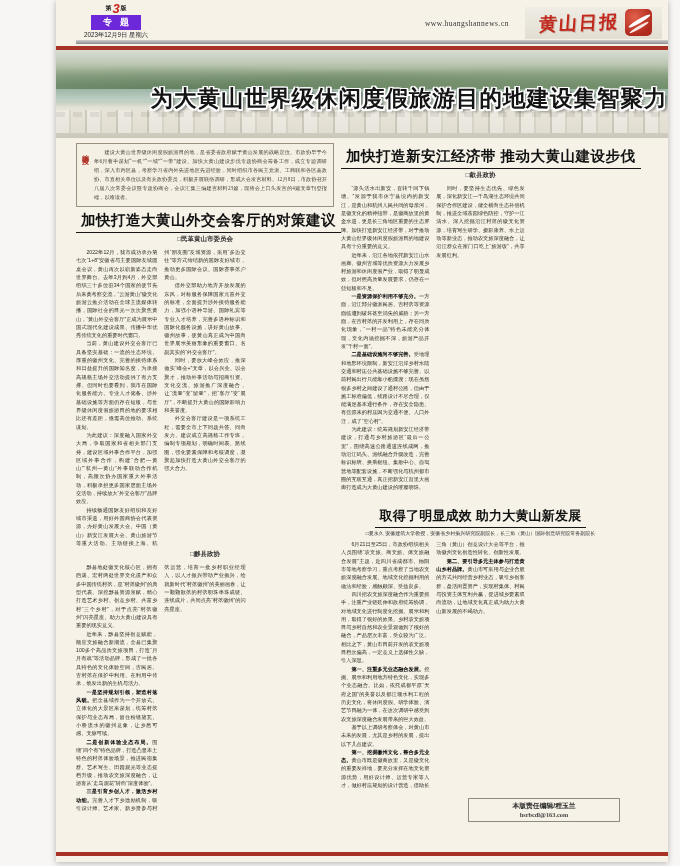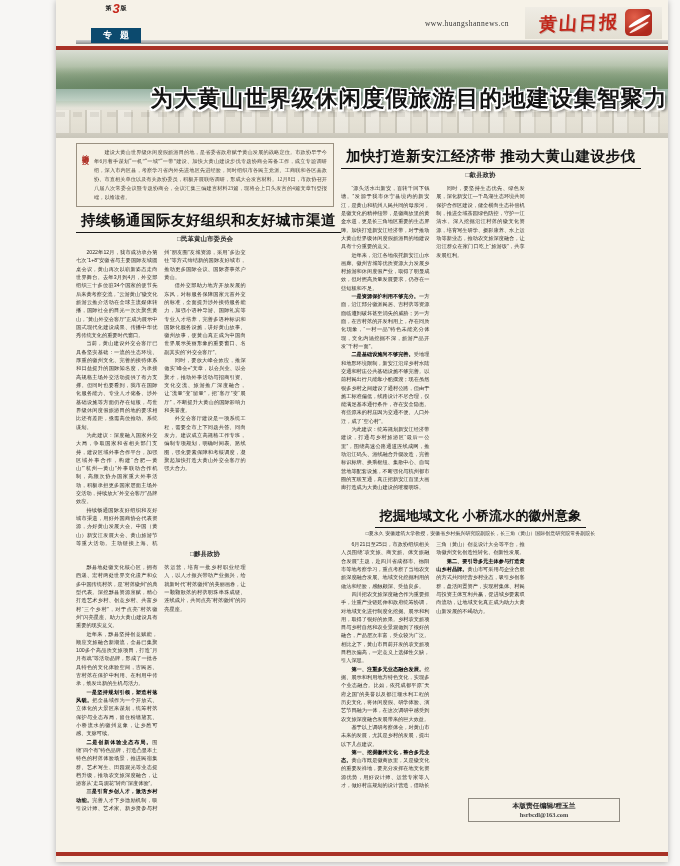--- a/index.html
+++ b/index.html
@@ -3,21 +3,21 @@
 <meta charset="utf-8">
 <style>
   html,body{margin:0;padding:0;}
   body{width:680px;height:866px;background:#f7f6f4;font-family:"Liberation Sans",sans-serif;overflow:hidden;}
   .sheet{position:absolute;left:56px;top:0;width:612px;height:862px;background:#f6f2e8;box-shadow:0 1px 6px rgba(0,0,0,.28);}
   
   .hdr{display:flex;justify-content:space-between;align-items:flex-start;padding:3px 6px 0 20px;height:37px;}
   .hdr-left{display:flex;flex-direction:column;align-items:center;width:80px;}
   .edition{font-size:6px;color:#111;font-weight:bold;display:flex;align-items:center;gap:1px;}
   .edition .num{color:#c6281c;font-size:13px;font-weight:900;font-style:italic;line-height:11px;}
-  .section-box{background:#0c4a6e;color:#fff;font-size:9px;font-weight:bold;letter-spacing:8px;padding:1px 4px 1px 12px;margin:14px 0;}
+  .section-box{background:#6d28d9;color:#fff;font-size:9px;font-weight:bold;letter-spacing:8px;padding:1px 4px 1px 12px;margin:1px 0;}
   .date-line{font-size:6.3px;color:#222;white-space:nowrap;}
   .hdr-right{display:flex;align-items:center;gap:16px;padding-top:4px;}
   .website{font-family:"Liberation Serif",serif;font-size:7.5px;color:#333;letter-spacing:.5px;}
   .masthead-wrap{display:flex;align-items:center;gap:6px;background:linear-gradient(#efece4,#e2ded2);padding:2px 10px 3px 14px;}
   .masthead{color:#c1271b;font-weight:900;font-size:18px;font-family:"Liberation Serif",serif;letter-spacing:2px;transform:skewX(-6deg) rotate(-2deg);text-shadow:1px 1px 0 rgba(120,20,10,.25);}
   .emblem{width:27px;height:27px;border-radius:5px;background:radial-gradient(circle at 35% 30%,#e2604a,#b02a1e 70%);position:relative;overflow:hidden;flex:none;}
   .emblem::before{content:"";position:absolute;left:2px;top:10px;width:25px;height:4px;background:#fff;border-radius:50%;transform:rotate(-30deg);}
   .emblem::after{content:"";position:absolute;left:3px;top:17px;width:22px;height:3px;background:#fbe9e4;border-radius:50%;transform:rotate(-30deg);}
   .divider{height:4px;background:linear-gradient(#cfcfcf,#8d8d8d);margin-left:20px;}
   .red-rule{height:4px;background:#a93226;margin-top:2px;}
@@ -96,21 +96,21 @@
 
   <div class="content">
 
     <div class="col-left">
       <div class="editor-box">
         <div class="editor-label">编者按</div>
         <div class="editor-text">建设大黄山世界级休闲度假旅游目的地，是省委省政府赋予黄山发展的战略定位。市政协早于今年6月着手谋划“一机”“一城”“一带”建设、加快大黄山建设步伐专题协商会筹备工作，成立专题调研组，深入市内区县，考察学习省内外先进地区先进经验，同时组织市各民主党派、工商联和各区县政协、市直相关单位以及有关政协委员，积极开展联络调研，形成大会发言材料。12月8日，市政协召开八届八次常委会议暨专题协商会，会议汇集三编建言材料23篇，现将会上口头发言的4篇文章刊登报端，以飨读者。</div>
       </div>
 
       <div>
-        <div class="art-title t-lg"><span>持续畅通国际友好组织和友好城市渠道</span></div>
+        <div class="art-title t-lg"><span>加快打造大黄山外交会客厅的对策建议</span></div>
         <div class="byline">□民革黄山市委员会</div>
         <div class="article-body h-a1">
             <p>2022年12月，我市成功承办第七次“1+8”安徽省与主要国际友城圆桌会议，黄山再次以崭新姿态走向世界舞台。去年3月到4月，外交部组织三十多位驻34个国家的使节先后来黄考察交流，“云游黄山”徽文化旅游云推介活动在全球主流媒体转播，国际社会的目光一次次聚焦黄山，“黄山外交会客厅”正成为展示中国式现代化建设成果、传播中华优秀传统文化的重要时代窗口。</p>
             <p>当前，黄山建设外交会客厅已具备坚实基础：一流的生态环境、厚重的徽州文化、完善的接待体系和日益提升的国际知名度，为承接高规格主场外交活动提供了有力支撑。但同时也要看到，我市在国际化服务能力、专业人才储备、涉外基础设施等方面仍存在短板，与世界级休闲度假旅游目的地的要求相比还有差距，亟需高位推动、系统谋划。</p>
             <p>为此建议：深度融入国家外交大局，争取国家和省相关部门支持，建设区域外事合作平台，加强区域外事合作，构建“合肥—黄山”“杭州—黄山”外事联动合作机制，高频次协办国家重大外事活动，积极承担更多国家层面主场外交活动，持续放大“外交会客厅”品牌效应。</p>
             <p>持续畅通国际友好组织和友好城市渠道，用好外国商协会代表资源，办好黄山发展大会、中国（黄山）新安江发展大会、黄山旅游节等重大活动。主动链接上海、杭州“朋友圈”友城资源，采用“多边交往”等方式缔结新的国际友好城市，推动更多国际会议、国际赛事落户黄山。</p>
             <p>借外交部助力地方开放发展的东风，对标服务保障国家元首外交的标准，全面提升涉外接待服务能力，加强小语种导游、国际礼宾等专业人才培养，完善多语种标识和国际化服务设施，讲好黄山故事、徽州故事，使黄山真正成为中国向世界展示美丽形象的重要窗口、名副其实的“外交会客厅”。</p>
             <p>同时，要放大峰会效应，推深做实“峰会+”文章，以会兴业、以会聚才，推动外事活动与招商引资、文化交流、旅游推广深度融合，让“流量”变“留量”，把“客厅”变“展厅”，不断提升大黄山的国际影响力和美誉度。</p>
             <p>外交会客厅建设是一项系统工程，需要全市上下同题共答、同向发力。建议成立高规格工作专班，编制专项规划，明确时间表、路线图，强化要素保障和考核调度，凝聚起加快打造大黄山外交会客厅的强大合力。</p>
           </div>
@@ -136,21 +136,21 @@
             <p>“源头活水出新安，百转千回下钱塘。”发源于我市休宁县境内的新安江，是黄山和杭州人民共同的母亲河，是徽文化的精神纽带，是徽商故里的黄金水道，更是长三角地区重要的生态屏障。加快打造新安江经济带，对于推动大黄山世界级休闲度假旅游目的地建设具有十分重要的意义。</p>
             <p>近年来，沿江各地依托新安江山水画廊、徽州古城等优质资源大力发展乡村旅游和休闲度假产业，取得了明显成效，但对照高质量发展要求，仍存在一些短板和不足。</p>
             <p><b>一是资源保护利用不够充分。</b>一方面，沿江部分徽派民居、古村落等资源面临遭到破坏甚至消失的威胁；另一方面，在古村落的开发利用上，存在同质化现象，“一村一品”特色未能充分体现，文化内涵挖掘不深，旅游产品开发“千村一面”。</p>
             <p><b>二是基础设施尚不够完善。</b>受地理和地形环境限制，新安江沿岸乡村水陆交通和村庄公共基础设施不够完善。以前村民出行只能靠小船摆渡；现在虽然很多乡村之间建设了通村公路，但由于施工标准偏低，线路设计不尽合理，仅能满足基本通行条件，存在安全隐患。有些原来的村庄因为交通不便、人口外迁，成了“空心村”。</p>
             <p>为此建议：统筹规划新安江经济带建设，打通与乡村旅游区“最后一公里”，围绕高速公路通道连线成网，推动沿江码头、游线融合升级改造，完善标识标牌、换乘枢纽、集散中心、自驾营地等配套设施，不断强化与杭州都市圈的互联互通，真正把新安江百里大画廊打造成为大黄山建设的璀璨明珠。</p>
             <p>同时，要坚持生态优先、绿色发展，深化新安江—千岛湖生态环境共同保护合作区建设，健全横向生态补偿机制，推进全域茶园绿色防控，守护一江清水。深入挖掘沿江村落的徽文化资源，培育写生研学、摄影康养、水上运动等新业态，推动农文旅深度融合，让沿江群众在家门口吃上“旅游饭”，共享发展红利。</p>
           </div>
       </div>
 
       <div>
-        <div class="art-title t-md"><span>挖掘地域文化  小桥流水的徽州意象</span></div>
+        <div class="art-title t-md"><span>取得了明显成效  助力大黄山新发展</span></div>
         <div class="byline small">□夏永久  安徽建筑大学教授，安徽省乡村振兴研究院副院长，长三角（黄山）国际创意研究院常务副院长</div>
         <div class="article-body h-a4">
             <p>6月21日至25日，市政协组织相关人员围绕“农文旅、商文旅、体文旅融合发展”主题，赴四川省成都市、德阳市等地考察学习，重点考察了当地农文旅深度融合发展、地域文化挖掘利用的做法和经验，感触颇深、受益良多。</p>
             <p>四川把农文旅深度融合作为重要抓手，注重产业链延伸和政府统筹协调，对地域文化进行制度化挖掘、展示和利用，取得了很好的效果。乡村农文旅项目与乡村自然和农业景观做到了很好的融合，产品层次丰富，受众较为广泛。相比之下，黄山市目前开发的农文旅项目档次偏高，一定意义上选择性欠缺，引人深思。</p>
             <p><b>第一、注重多元业态融合发展。</b>挖掘、展示和利用地方特色文化，实现多个业态融合。比如，依托成都平原“天府之国”的美誉以及都江堰水利工程的历史文化，将休闲度假、研学体验、演艺节目融为一体，在这次调研中感受到农文旅深度融合发展带来的巨大效益。</p>
             <p>基于以上调研考察体会，对黄山市未来的发展，尤其是乡村的发展，提出以下几点建议。</p>
             <p><b>第一、挖掘徽州文化，整合多元业态。</b>黄山市既是徽商故里，又是徽文化的重要发祥地，要充分发挥在地文化资源优势，用好设计师、运营专家等人才，做好村庄规划的设计营造，借助长三角（黄山）创意设计大会等平台，推动徽州文化创造性转化、创新性发展。</p>
             <p><b>第二、要引导多元主体参与打造黄山乡村品牌。</b>黄山市可采用与企业合股的方式共同经营乡村业态，吸引乡创客群，盘活闲置资产，实现村集体、村民与投资主体互利共赢，促进城乡要素双向流动，让地域文化真正成为助力大黄山新发展的不竭动力。</p>
           </div>
       </div>

